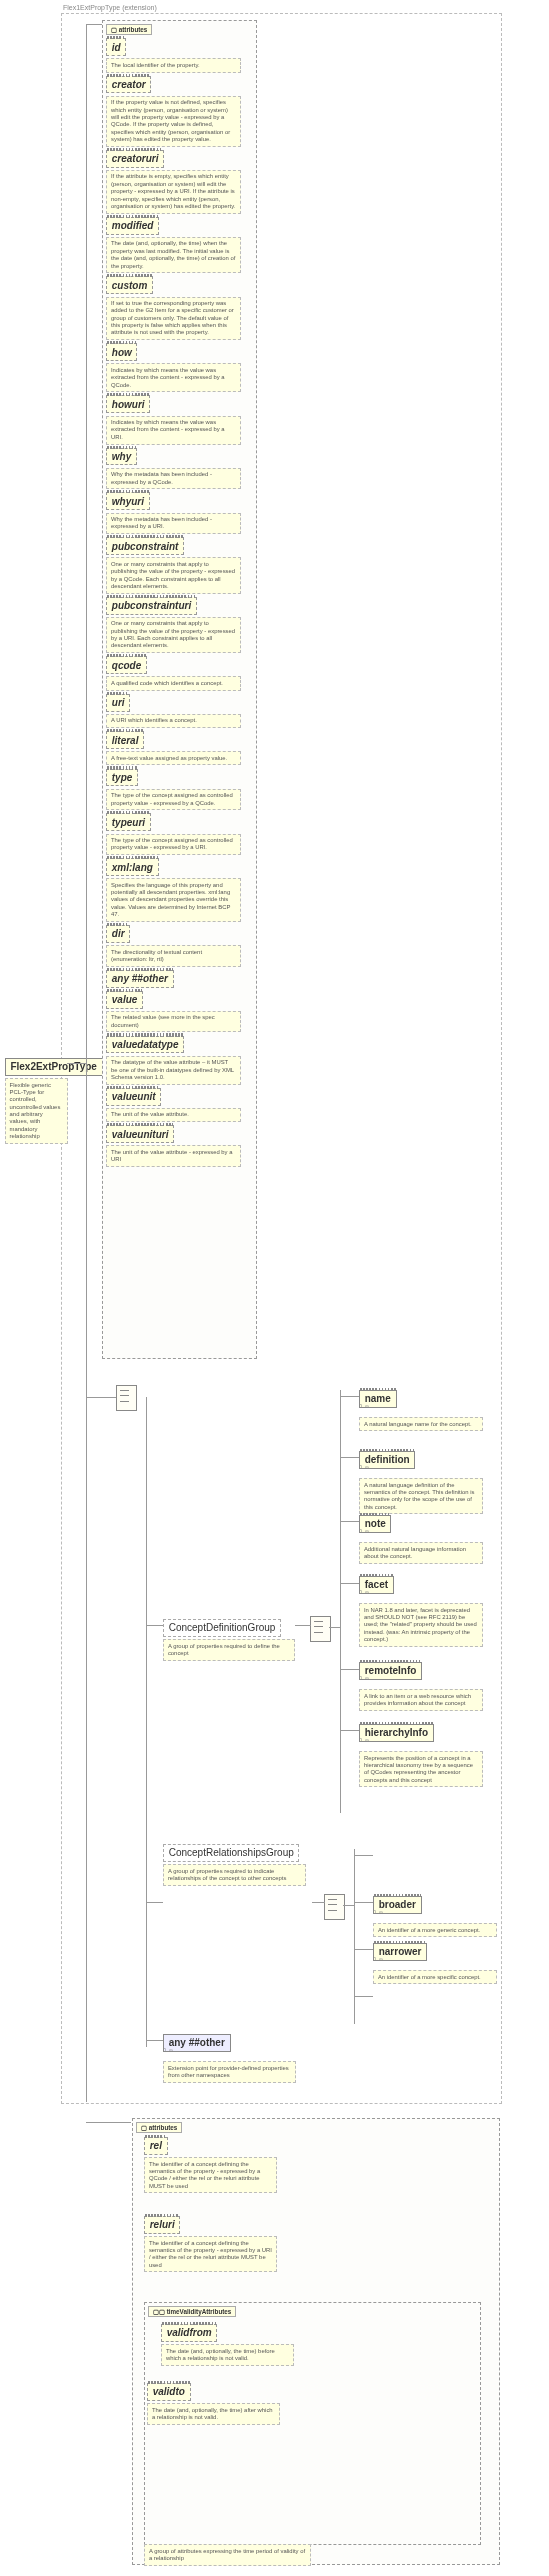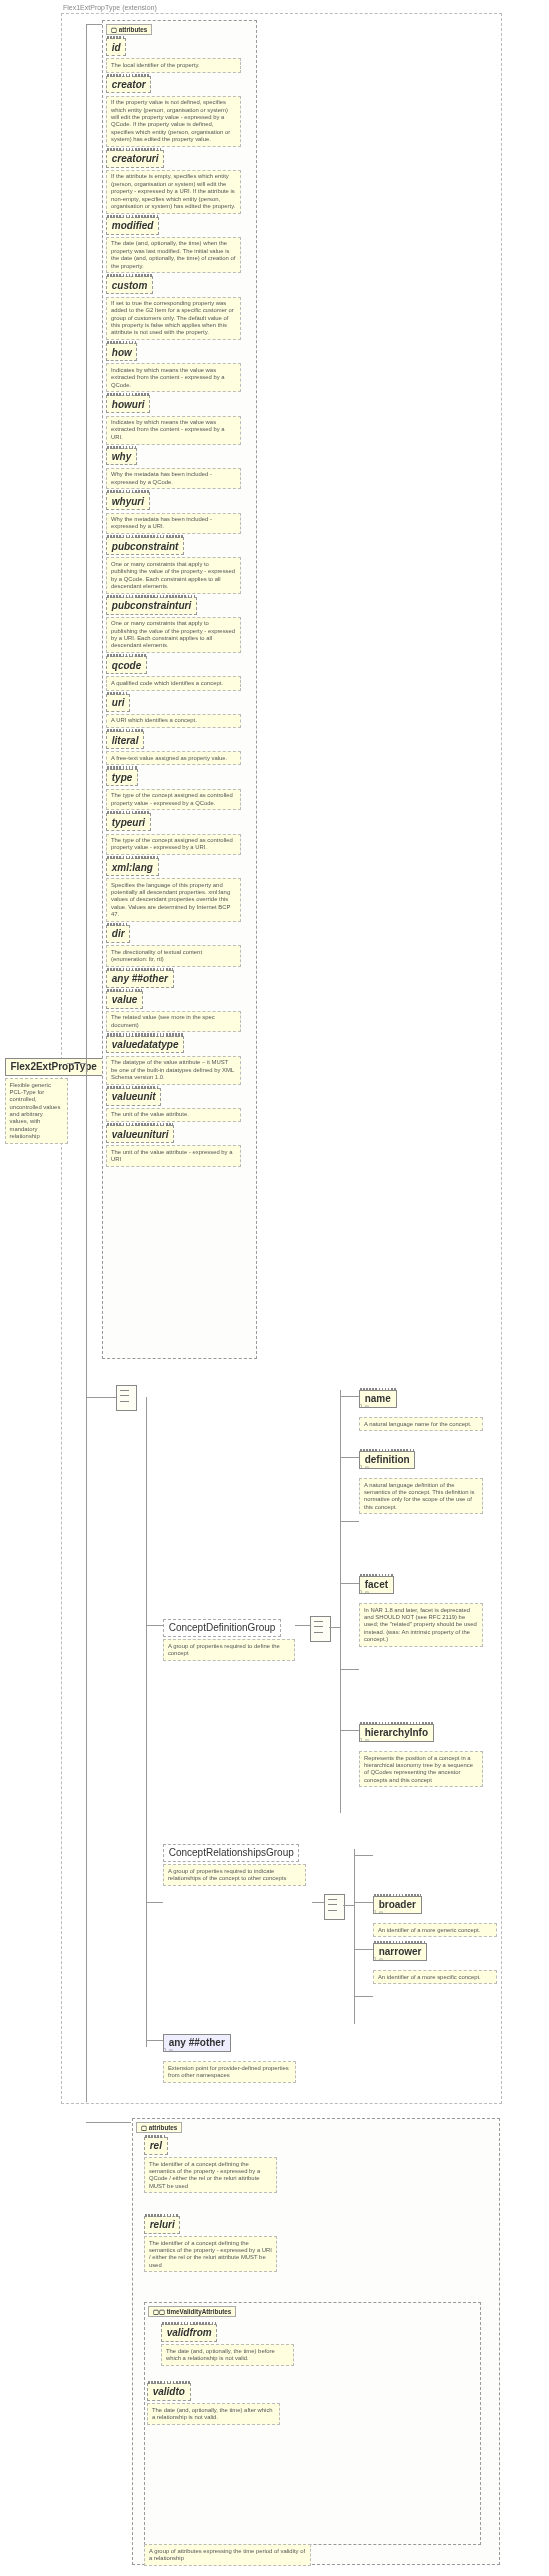--- a/index.html
+++ b/index.html
@@ -42,23 +42,25 @@
     <div class="seq" style="left:310px;top:1616px">
       <div class="s3"></div>
     </div>
     <div class="branch" style="left:295px;top:1625px;width:15.7px"></div>
     <div class="vbranch" style="left:340px;top:1390px;height:423px"></div>
     <div class="branch" style="left:329px;top:1627px;width:11px"></div>
     <div class="node" style="left:359px;top:1390px;width:139px"><div class="labelbox hatched">name<div class="hatch"></div></div><div class="card" style="left:0;top:13.3px">0..∞</div><div class="descbox" style="margin-top:9.4px;max-width:114px">A natural language name for the concept.</div></div>
     <div class="branch" style="left:340px;top:1396px;width:19px"></div>
     <div class="node" style="left:359px;top:1451px;width:139px"><div class="labelbox hatched">definition<div class="hatch"></div></div><div class="card" style="left:0;top:13.3px">0..∞</div><div class="descbox" style="margin-top:9.4px;max-width:114px">A natural language definition of the semantics of the concept. This definition is normative only for the scope of the use of this concept.</div></div>
     <div class="branch" style="left:340px;top:1457px;width:19px"></div>
+    <div class="node" style="left:359px;top:1515px;width:139px"><div class="labelbox hatched">note<div class="hatch"></div></div><div class="card" style="left:0;top:13.3px">0..∞</div><div class="descbox" style="margin-top:9.4px;max-width:114px">Additional natural language information about the concept.</div></div>
     <div class="branch" style="left:340px;top:1521px;width:19px"></div>
     <div class="node" style="left:359px;top:1576px;width:139px"><div class="labelbox hatched">facet<div class="hatch"></div></div><div class="card" style="left:0;top:13.3px">0..∞</div><div class="descbox" style="margin-top:9.4px;max-width:114px">In NAR 1.8 and later, facet is deprecated and SHOULD NOT (see RFC 2119) be used; the "related" property should be used instead. (was: An intrinsic property of the concept.)</div></div>
     <div class="branch" style="left:340px;top:1583px;width:19px"></div>
+    <div class="node" style="left:359px;top:1662px;width:139px"><div class="labelbox hatched">remoteInfo<div class="hatch"></div></div><div class="card" style="left:0;top:13.3px">0..∞</div><div class="descbox" style="margin-top:9.4px;max-width:114px">A link to an item or a web resource which provides information about the concept</div></div>
     <div class="branch" style="left:340px;top:1669px;width:19px"></div>
     <div class="node" style="left:359px;top:1724px;width:139px"><div class="labelbox hatched">hierarchyInfo<div class="hatch"></div></div><div class="card" style="left:0;top:13.3px">0..∞</div><div class="descbox" style="margin-top:9.4px;max-width:114px">Represents the position of a concept in a hierarchical taxonomy tree by a sequence of QCodes representing the ancestor concepts and this concept</div></div>
     <div class="branch" style="left:340px;top:1730px;width:19px"></div>
     <div class="node" style="left:163px;top:1844px;width:149px"><div class="labelbox plain">ConceptRelationshipsGroup</div><div class="descbox">A group of properties required to indicate relationships of the concept to other concepts</div></div>
     <div class="branch" style="left:146px;top:1902px;width:17px"></div>
     <div class="seq" style="left:324px;top:1894px">
       <div class="s3"></div>
     </div>
     <div class="branch" style="left:312px;top:1902px;width:12.5px"></div>
     <div class="vbranch" style="left:354px;top:1849px;height:175px"></div>

